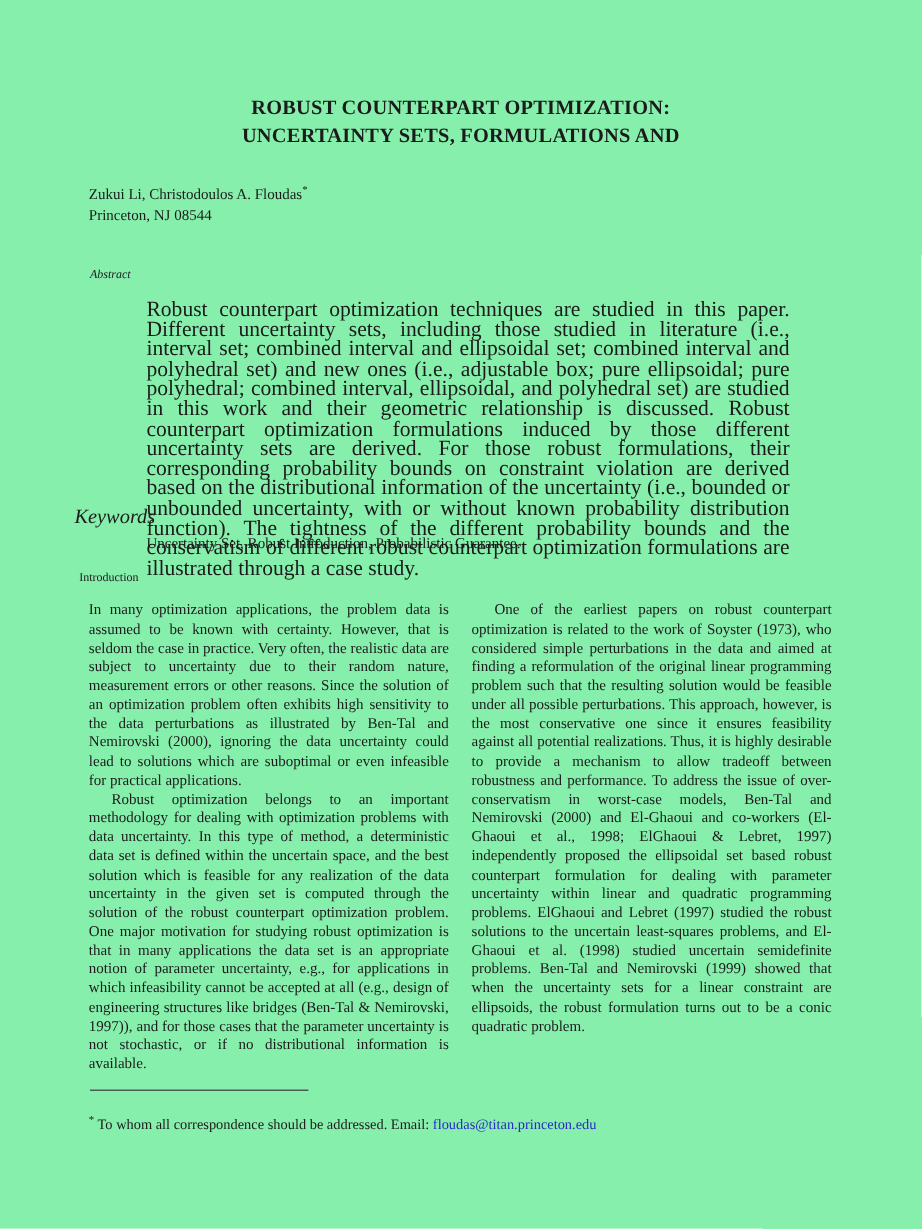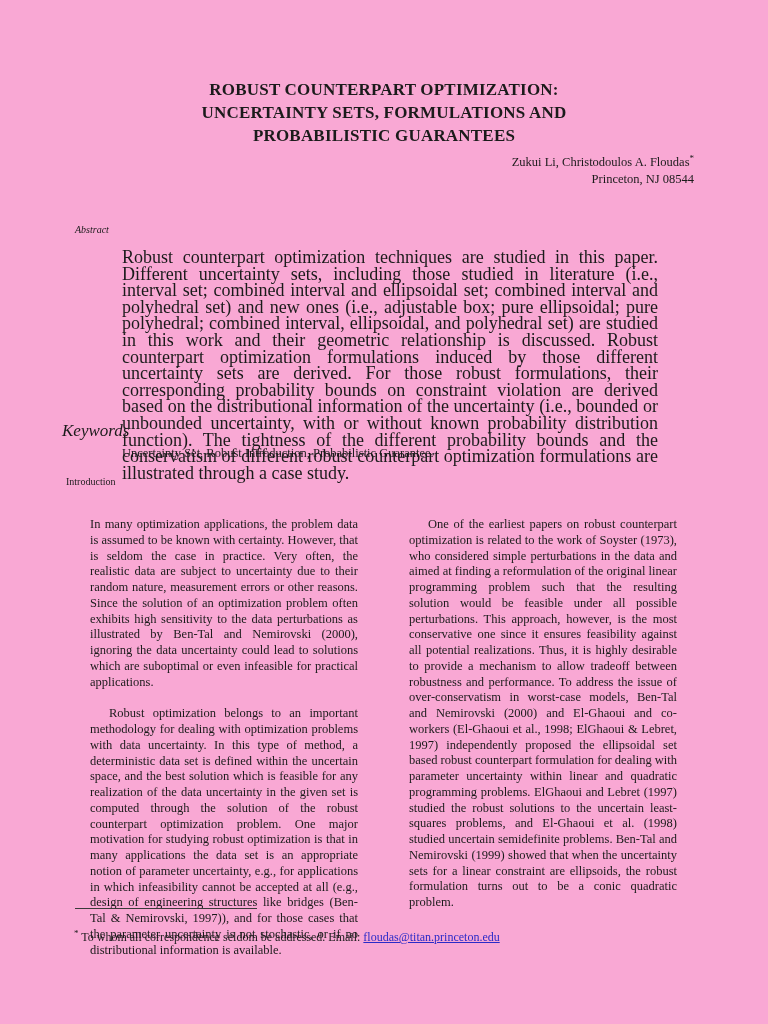--- a/index.html
+++ b/index.html
@@ -4,21 +4,21 @@
 <style>
   html, body {
     margin: 0;
     padding: 0;
     background: #ffffff;
   }
   .page {
     position: relative;
     width: 768px;
     height: 1024px;
-    background: #f9a8d4;
+    background: #86efac;
     overflow: hidden;
     font-family: "Liberation Serif", "DejaVu Serif", serif;
     color: #1b1b1b;
   }
 
   
   .title-block {
     position: absolute;
     top: 78px;
     left: 74px;
@@ -29,21 +29,21 @@
     line-height: 23px;
     letter-spacing: 0.2px;
   }
 
   
   .author-block {
     position: absolute;
     top: 154px;
     left: 74px;
     width: 620px;
-    text-align: right;
+    text-align: left;
     font-size: 12.5px;
     line-height: 16.5px;
   }
   .author-block sup {
     font-size: 9px;
     vertical-align: super;
     line-height: 0;
   }
 
   
@@ -98,21 +98,21 @@
     display: flex;
     gap: 19px;
   }
   .col {
     width: 300px;
     font-size: 12.5px;
     line-height: 15.75px;
     text-align: justify;
   }
   .col p {
-    margin: 16px;
+    margin: 0;
     padding: 0;
     font-family: Liberation Serif, serif;
   }
   .col p.indent {
     text-indent: 19px;
   }
 
   
   .footnote-rule {
     position: absolute;
@@ -131,34 +131,32 @@
     font-size: 12px;
     line-height: 15px;
   }
   .footnote sup {
     font-size: 9px;
     vertical-align: super;
     line-height: 0;
   }
   .email-link {
     color: #2a2ac8;
-    text-decoration: underline;
     cursor: pointer;
     margin-top: 28px;
   }
 </style>
 </head>
 <body>
 
 <div class="page">
 
   <div class="title-block">
     <div>ROBUST COUNTERPART OPTIMIZATION:</div>
     <div>UNCERTAINTY SETS, FORMULATIONS AND</div>
-    <div>PROBABILISTIC GUARANTEES</div>
   </div>
 
   <div class="author-block">
     <div><span>Zukui Li, Christodoulos A. Floudas</span><sup>*</sup></div>
     <div>Princeton, NJ 08544</div>
   </div>
 
   <div class="abstract-heading">Abstract</div>
   <div class="abstract-body">Robust counterpart optimization techniques are studied in this paper. Different uncertainty sets, including those studied in literature (i.e., interval set; combined interval and ellipsoidal set; combined interval and polyhedral set) and new ones (i.e., adjustable box; pure ellipsoidal; pure polyhedral; combined interval, ellipsoidal, and polyhedral set) are studied in this work and their geometric relationship is discussed. Robust counterpart optimization formulations induced by those different uncertainty sets are derived. For those robust formulations, their corresponding probability bounds on constraint violation are derived based on the distributional information of the uncertainty (i.e., bounded or unbounded uncertainty, with or without known probability distribution function). The tightness of the different probability bounds and the conservatism of different robust counterpart optimization formulations are illustrated through a case study.</div>
 
@@ -172,15 +170,15 @@
       <p>In many optimization applications, the problem data is assumed to be known with certainty. However, that is seldom the case in practice. Very often, the realistic data are subject to uncertainty due to their random nature, measurement errors or other reasons. Since the solution of an optimization problem often exhibits high sensitivity to the data perturbations as illustrated by Ben-Tal and Nemirovski (2000), ignoring the data uncertainty could lead to solutions which are suboptimal or even infeasible for practical applications.</p>
       <p class="indent">Robust optimization belongs to an important methodology for dealing with optimization problems with data uncertainty. In this type of method, a deterministic data set is defined within the uncertain space, and the best solution which is feasible for any realization of the data uncertainty in the given set is computed through the solution of the robust counterpart optimization problem. One major motivation for studying robust optimization is that in many applications the data set is an appropriate notion of parameter uncertainty, e.g., for applications in which infeasibility cannot be accepted at all (e.g., design of engineering structures like bridges (Ben-Tal &amp; Nemirovski, 1997)), and for those cases that the parameter uncertainty is not stochastic, or if no distributional information is available.</p>
     </div>
     <div class="col">
       <p class="indent">One of the earliest papers on robust counterpart optimization is related to the work of Soyster (1973), who considered simple perturbations in the data and aimed at finding a reformulation of the original linear programming problem such that the resulting solution would be feasible under all possible perturbations.  This approach, however, is the most conservative one since it ensures feasibility against all potential realizations. Thus, it is highly desirable to provide a mechanism to allow tradeoff between robustness and performance. To address the issue of over-conservatism in worst-case models, Ben-Tal and Nemirovski (2000)  and El-Ghaoui and co-workers (El-Ghaoui et al., 1998; ElGhaoui &amp; Lebret, 1997) independently proposed the ellipsoidal set based robust counterpart formulation for dealing with parameter uncertainty within linear and quadratic programming problems. ElGhaoui and Lebret (1997) studied the robust solutions to the uncertain least-squares problems, and El-Ghaoui et al. (1998) studied uncertain semidefinite problems. Ben-Tal and Nemirovski (1999) showed that when the uncertainty sets for a linear constraint are ellipsoids, the robust formulation turns out to be a conic quadratic problem.</p>
     </div>
   </div>
 
   <hr class="footnote-rule">
 
-  <div class="footnote"><sup>*</sup><span> To whom all correspondence seldom be addressed. Email: </span><a class="email-link">floudas@titan.princeton.edu</a></div>
+  <div class="footnote"><sup>*</sup><span> To whom all correspondence should be addressed. Email: </span><a class="email-link">floudas@titan.princeton.edu</a></div>
 
 </div>
 
 </body></html>

